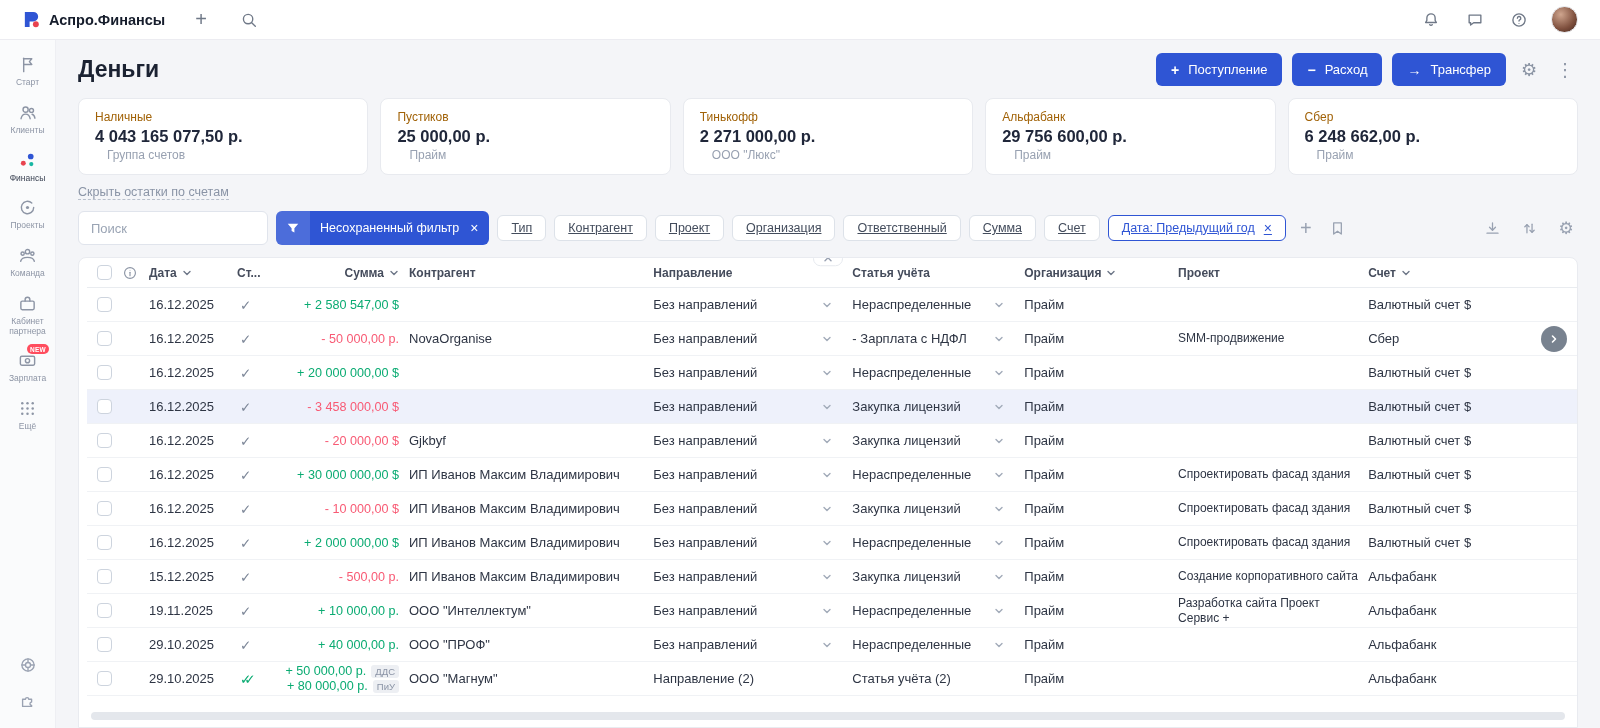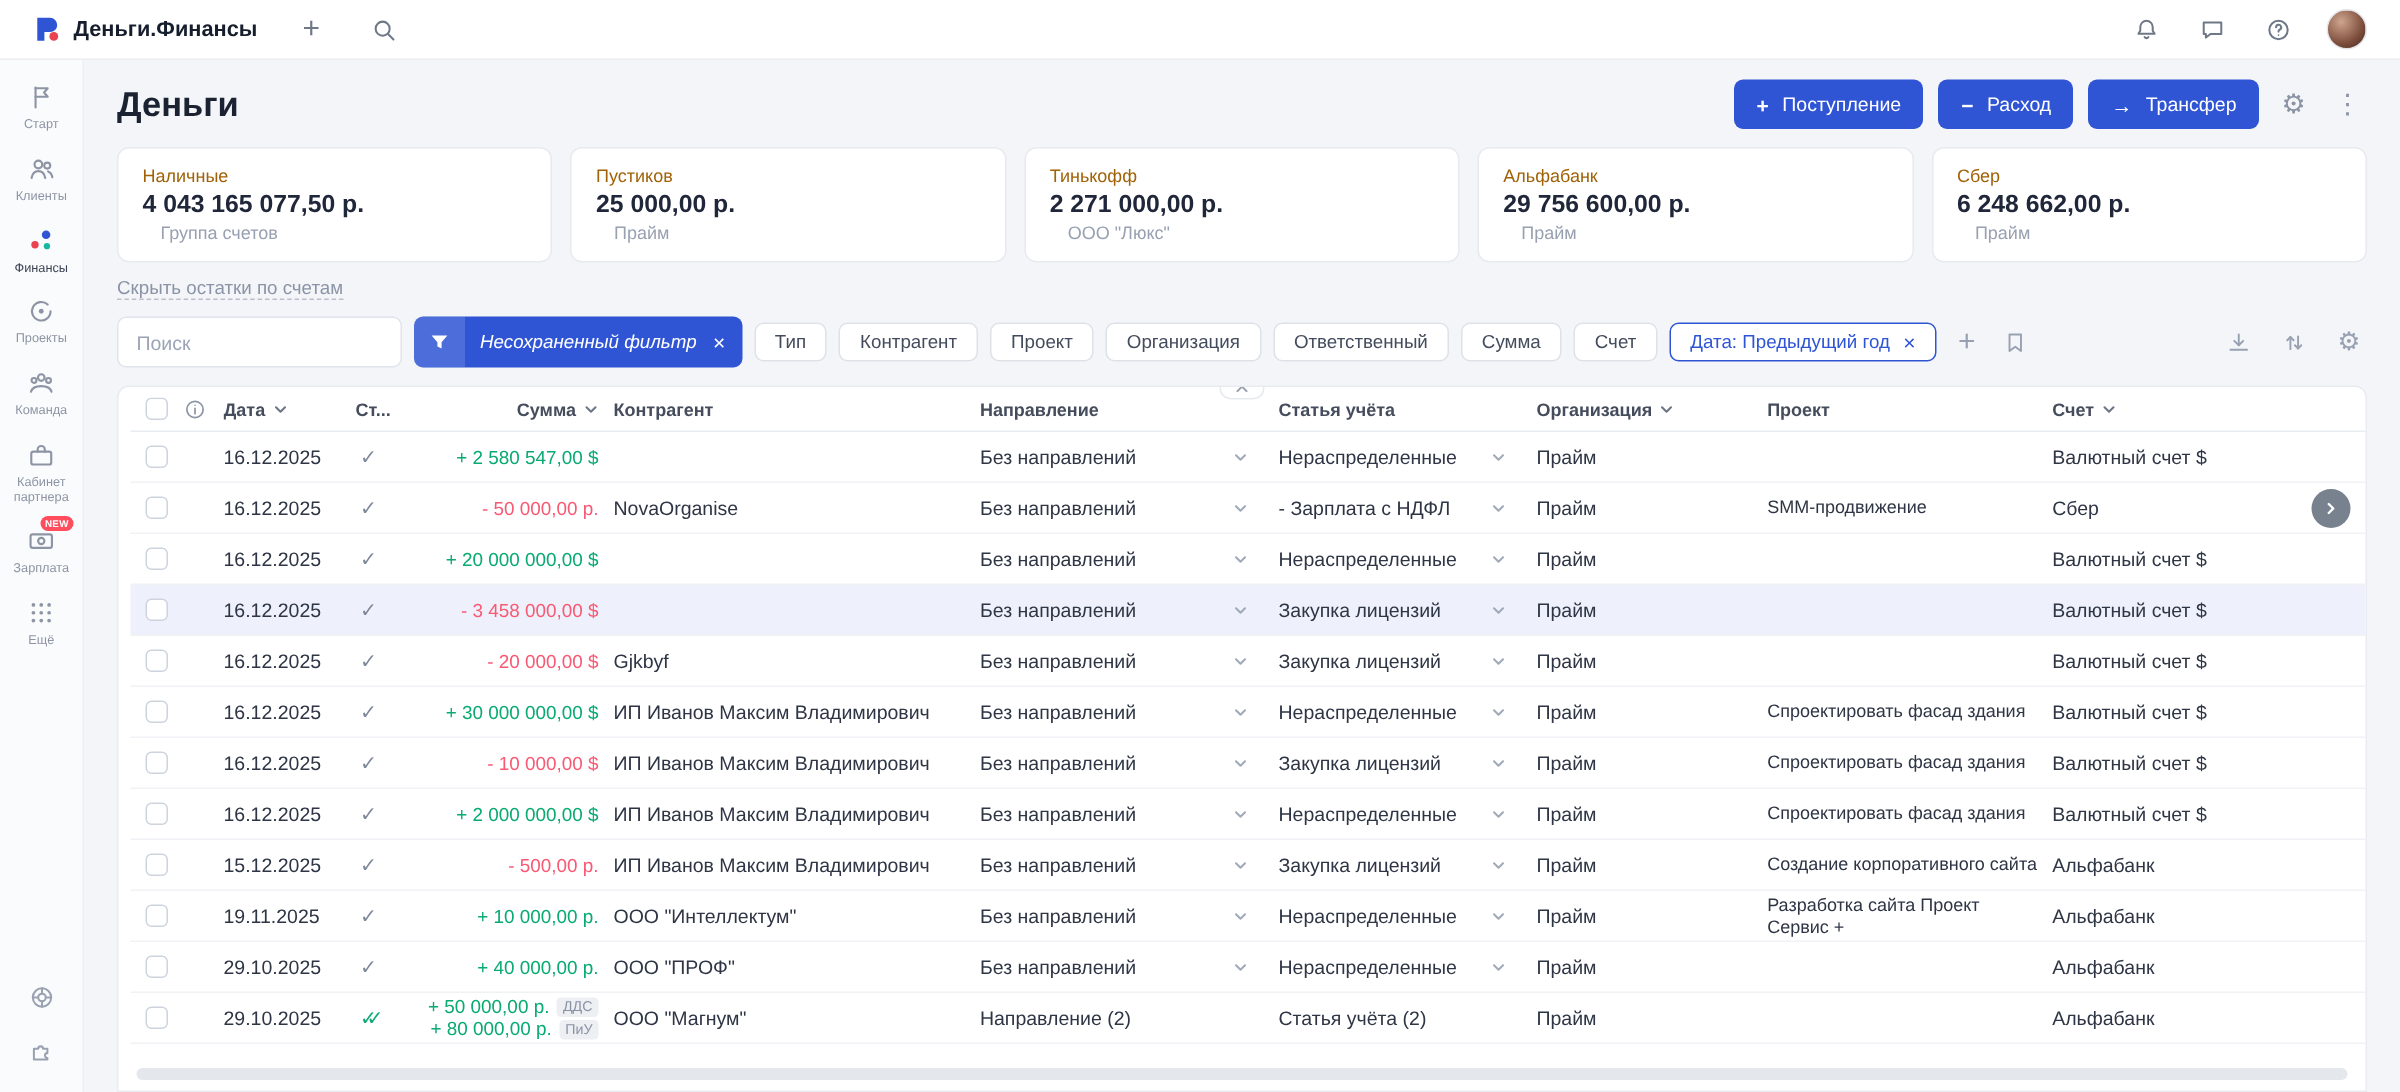--- a/index.html
+++ b/index.html
@@ -63,25 +63,25 @@
   
   .filterbar { display: flex; align-items: center; gap: 8px; }
   .search { width: 190px; height: 34px; background: #fff; border: 1px solid #e0e4ec; border-radius: 6px;
     padding: 0 12px; font-size: 13px; color: #2b3140; font-family: inherit; }
   .search::placeholder { color: #9aa4b4; }
   .pill { display: flex; align-items: center; background: var(--accent, #2f55d4); color: #fff;
     height: 34px; border-radius: 6px; overflow: hidden; }
   .pill-funnel { width: 34px; height: 34px; display: flex; align-items: center; justify-content: center;
     background: rgba(255,255,255,.14); }
   .pill-funnel .icon { width: 14px; height: 14px; }
-  .pill-label { font-size: 12.5px; padding: 0 4px 0 10px; white-space: nowrap; font-style: italic; }
+  .pill-label { font-size: 12.5px; padding: 0 4px 0 10px; white-space: nowrap; }
   .pill-close { padding: 0 11px 0 7px; font-size: 14px; color: #fff; }
   .chips { display: flex; gap: 8px; }
   .chip { height: 26px; padding: 0 13px; background: #fff; border: 1px solid #dde2e9; border-radius: 6px;
-    font-size: 12.5px; color: #434c5c; display: flex; align-items: center; white-space: nowrap; }
+    font-size: 12.5px; color: #434c5c; display: flex; align-items: center; white-space: nowrap; text-decoration: underline; }
   .chip-date { border-color: var(--accent, #2f55d4); color: var(--accent, #2f55d4); gap: 9px; }
   .chip-x { font-size: 14px; color: var(--accent, #2f55d4); }
   .fb-ic { color: #98a1b1; width: 24px; height: 24px; display: flex; align-items: center;
     justify-content: center; font-size: 20px; }
   .fb-ic .icon { width: 17px; height: 17px; }
   .fb-right { margin-left: auto; display: flex; align-items: center; gap: 13px; color: #828c9c; }
   .fb-right .fb-ic { font-size: 17px; }
 
   
   .table-card { margin-top: 12px; background: #fff; border: 1px solid #e9ebf0;
@@ -128,21 +128,21 @@
 <body>
 
 <div class="topbar">
   <div class="logo">
     <span class="icon logo-ic">
         <svg viewBox="0 0 20 20">
           <path d="M3 2h9a5 5 0 0 1 0 10H8v6H3z" fill="#2f55d4"></path>
           <circle cx="14.6" cy="15" r="3.1" fill="#e8434f"></circle>
         </svg>
       </span>
-    <span class="logo-text">Деньги.Финансы</span>
+    <span class="logo-text">Аспро.Финансы</span>
   </div>
   <button class="tb-ic">+</button>
   <button class="tb-ic">
     <span class="icon i18">
         <svg viewBox="0 0 20 20" fill="none" stroke="currentColor" stroke-width="1.5" stroke-linecap="round" stroke-linejoin="round">
           <circle cx="9" cy="9" r="5.2"></circle>
           <path d="M13 13l4 4"></path>
         </svg>
       </span>
   </button>

